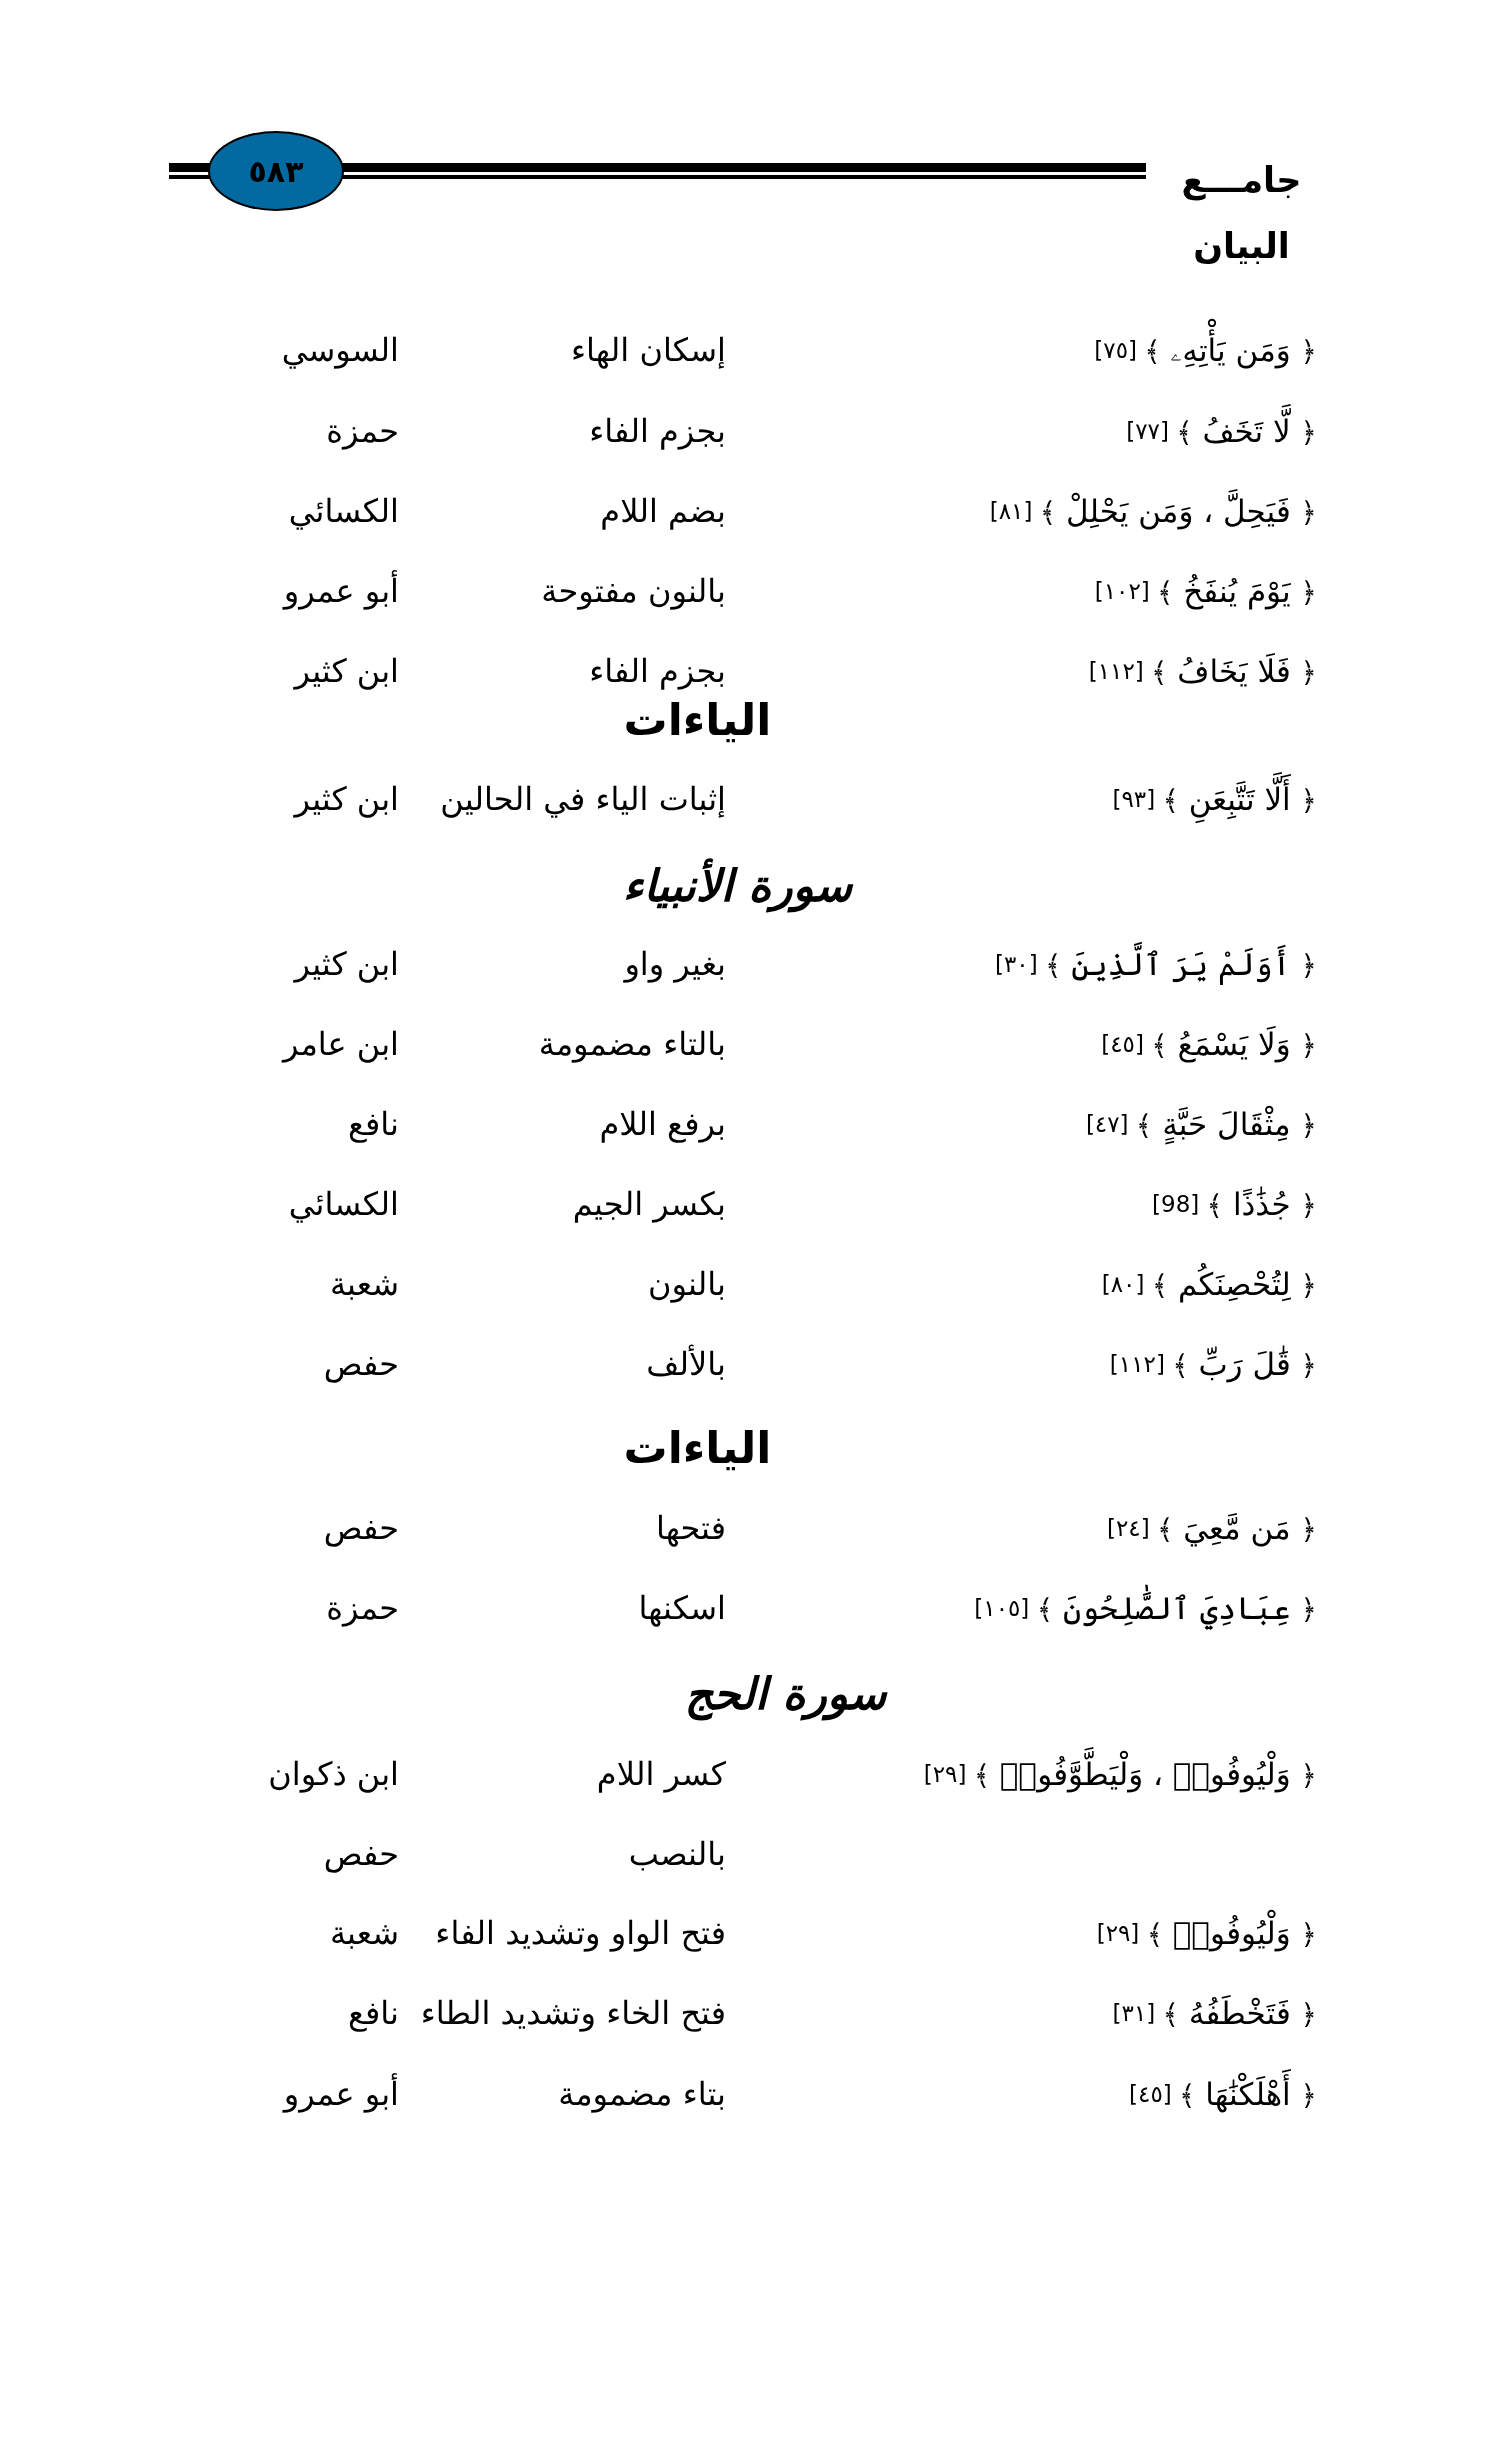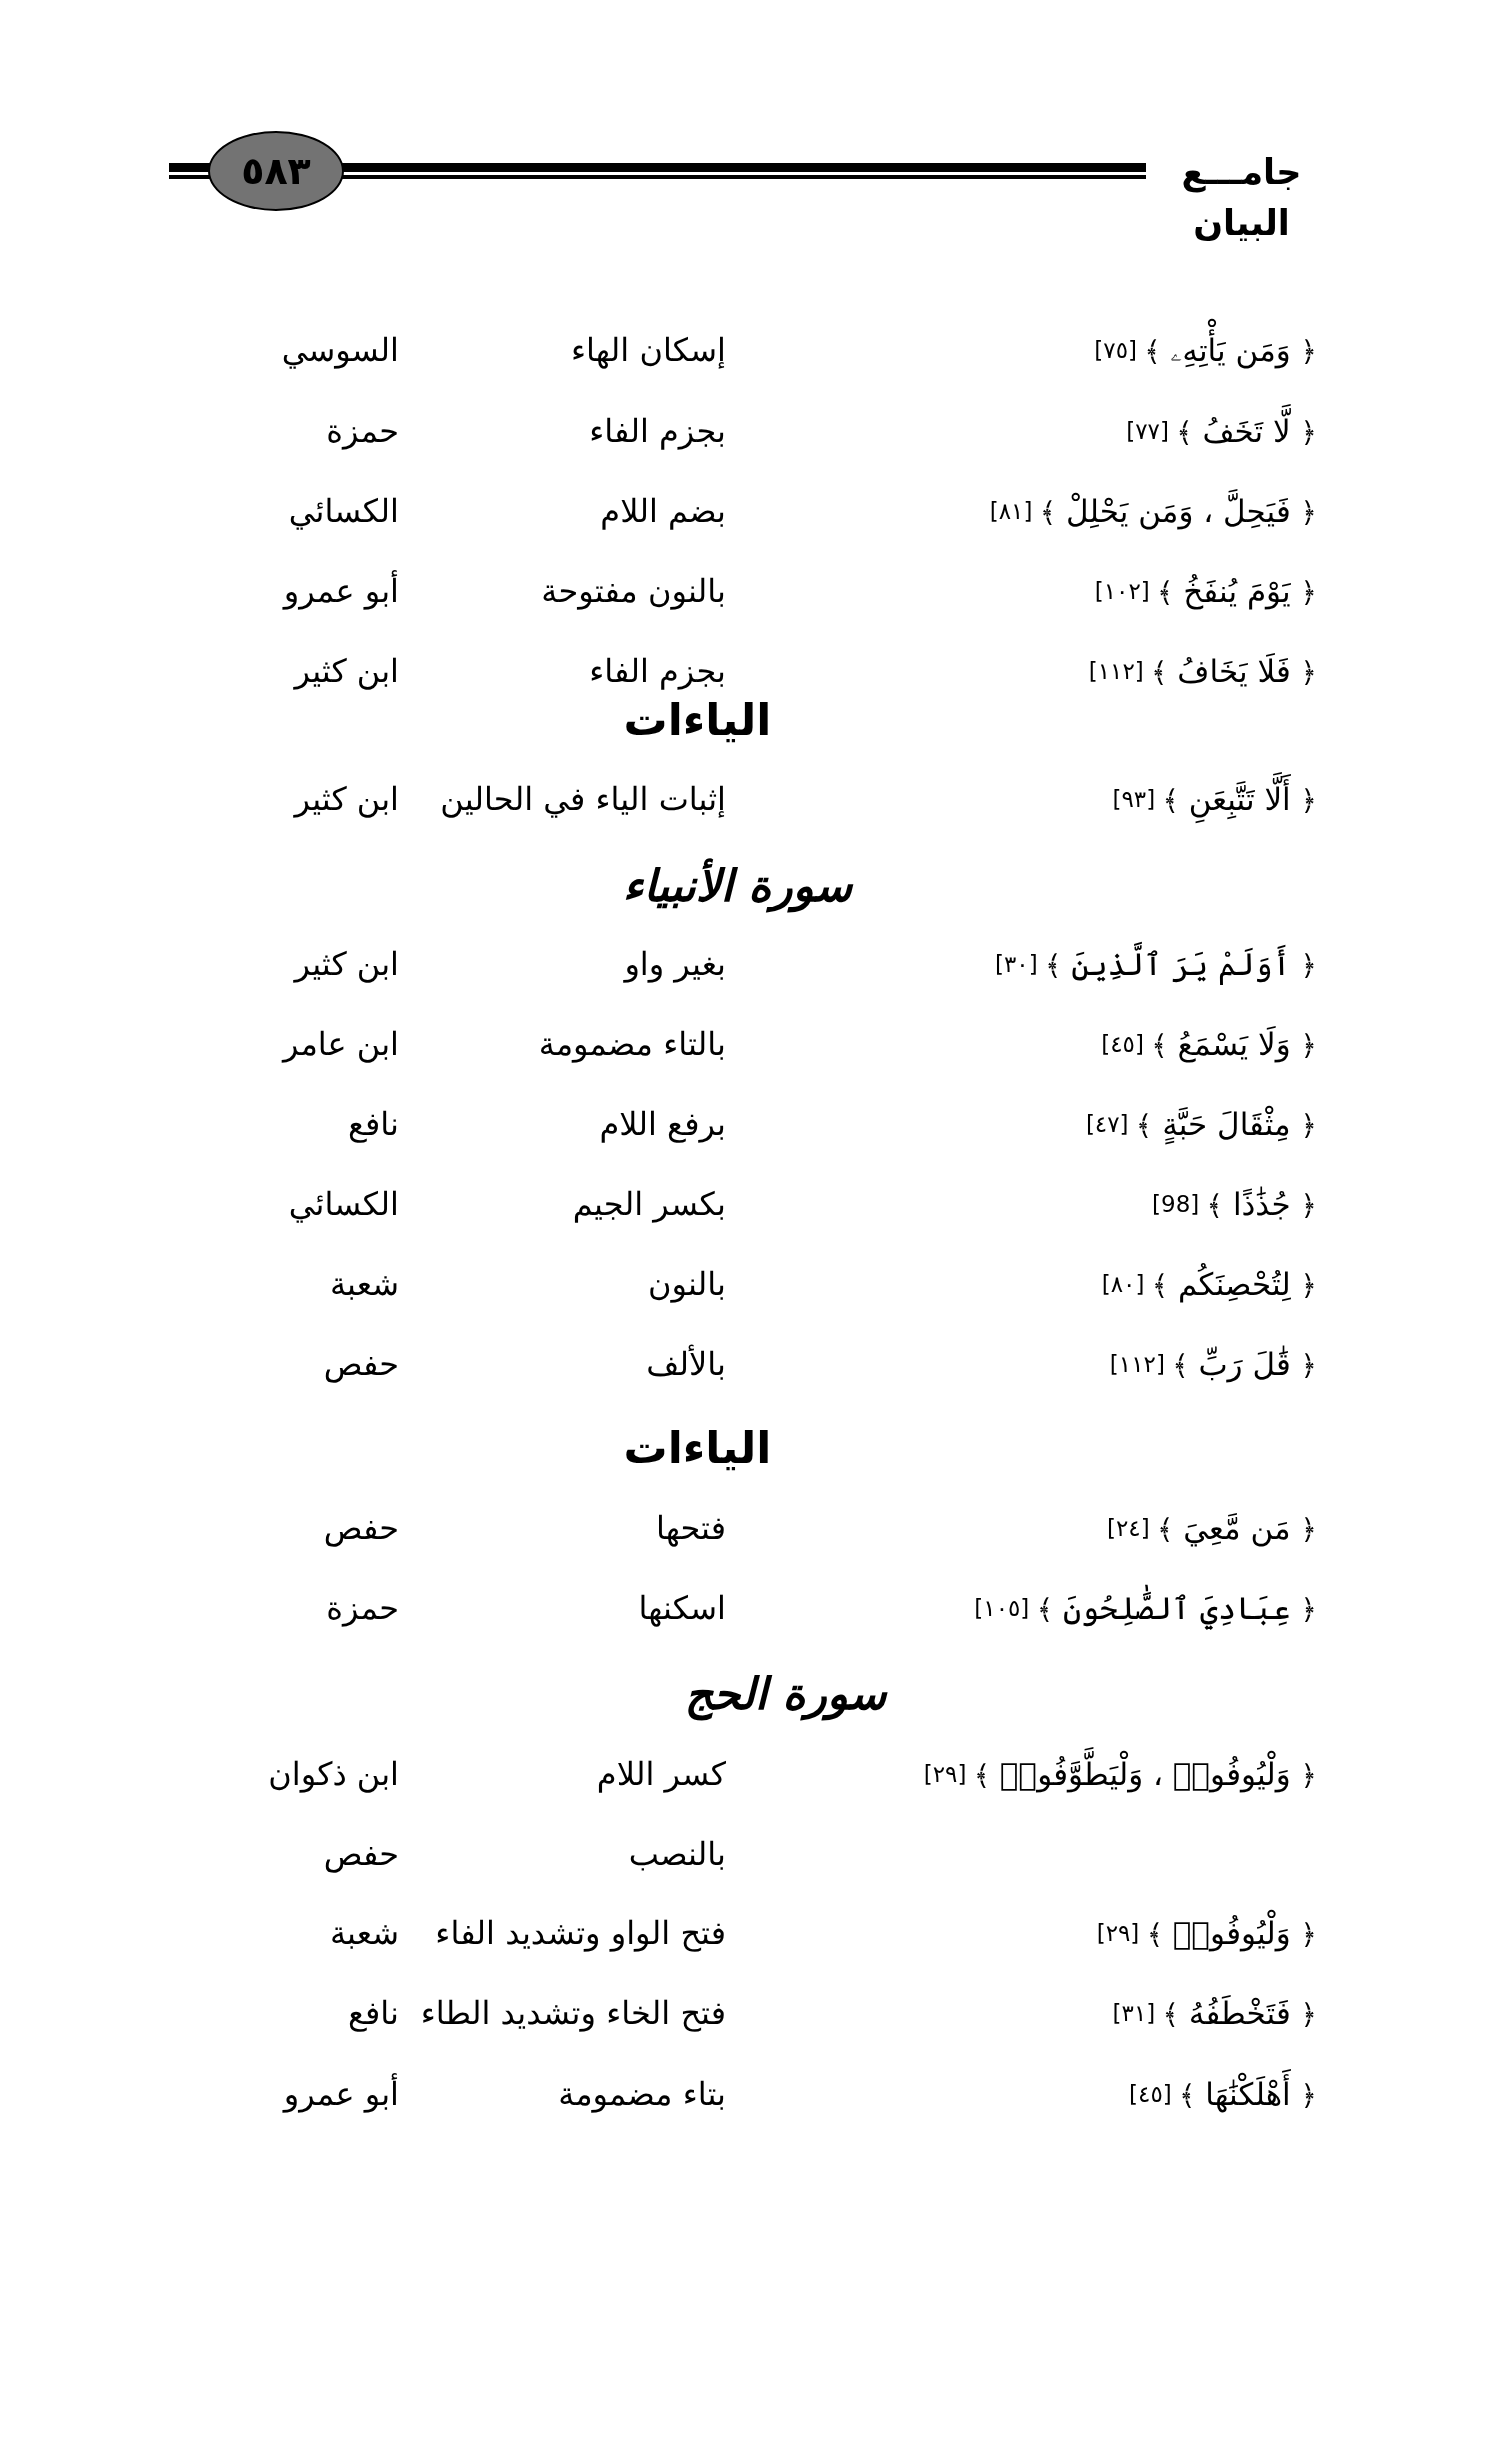--- a/index.html
+++ b/index.html
@@ -18,46 +18,46 @@
   
   .header-title {
     position: absolute;
     top: 147px;
     left: 1146px;
     width: 191px;
     text-align: center;
     font-family: "DejaVu Sans", sans-serif;
     font-weight: bold;
     font-size: 35px;
-    line-height: 51px;
+    line-height: 66px;
     letter-spacing: 0.7px;
   }
   .header-rule {
     position: absolute;
     left: 169px;
     width: 977px;
     background: #000;
   }
   .header-rule.thick { top: 163px; height: 8.8px; }
   .header-rule.thin  { top: 175px; height: 3.7px; }
   .page-oval {
     position: absolute;
     left: 208px;
     top: 131px;
     width: 132px;
     height: 76px;
     border: 2.9px solid #000;
     border-radius: 50%;
-    background: #737373;
+    background: #0369a1;
     display: flex;
     align-items: center;
     justify-content: center;
     font-family: "DejaVu Sans", sans-serif;
     font-weight: bold;
-    font-size: 38px;
+    font-size: 30px;
   }
   
   .row {
     position: absolute;
     left: 0;
     width: 1505px;
     height: 66px;
   }
   .cell {
     position: absolute;

